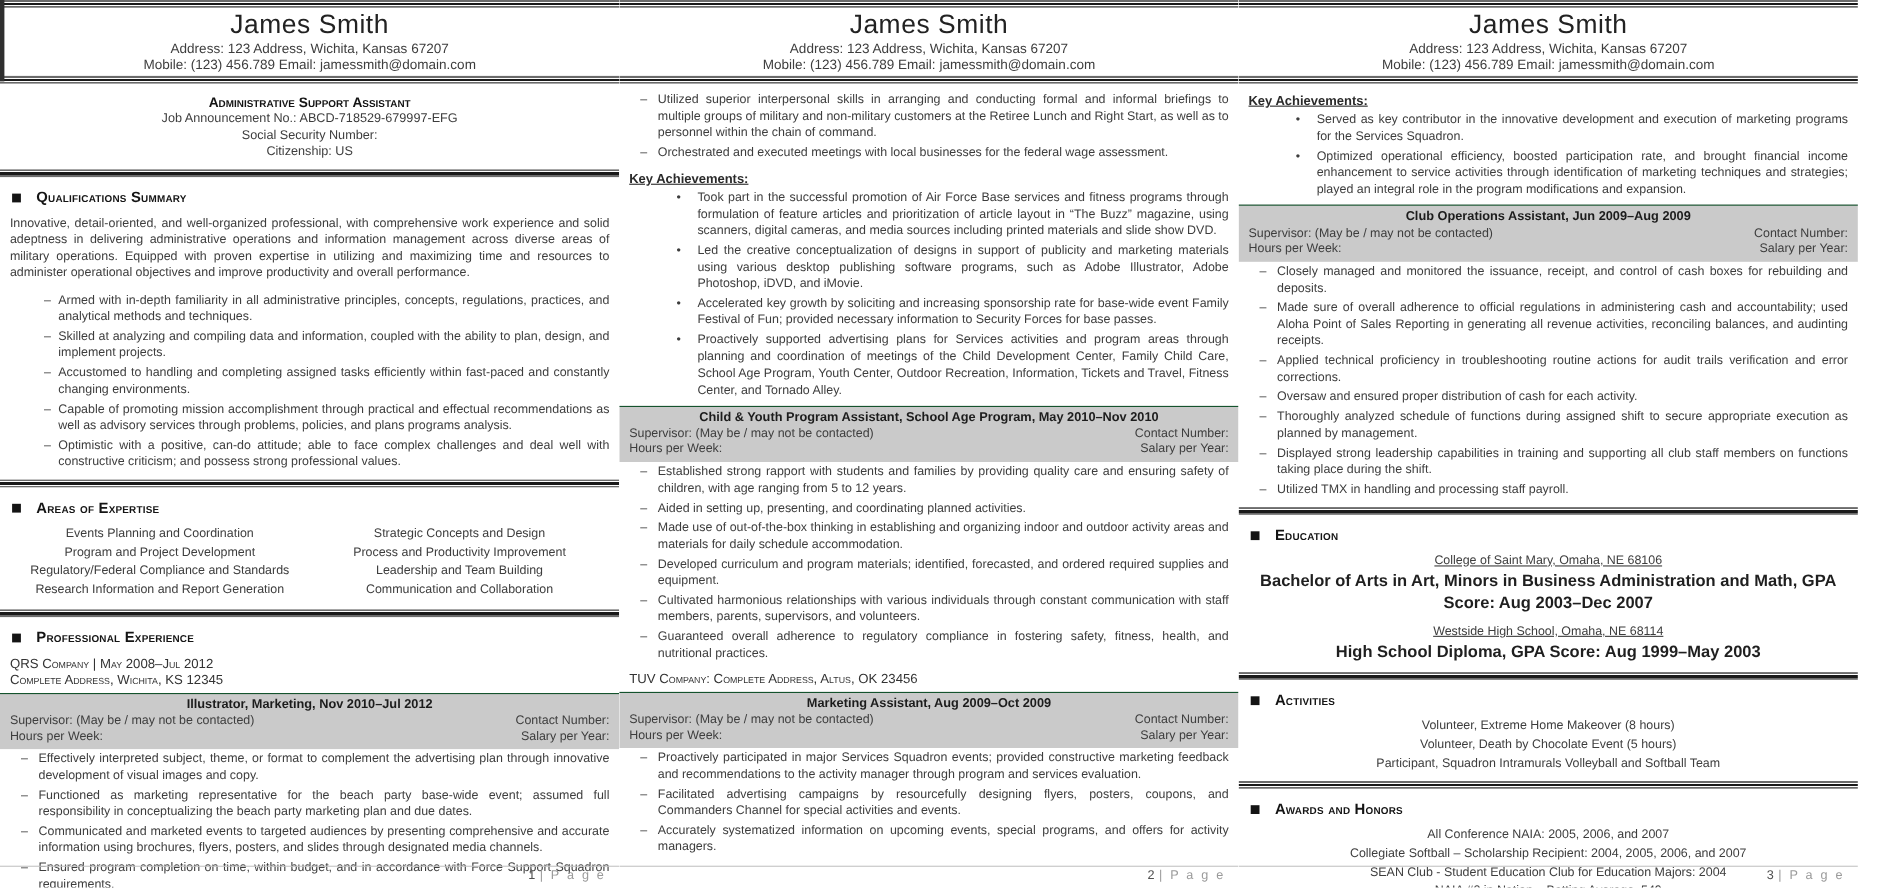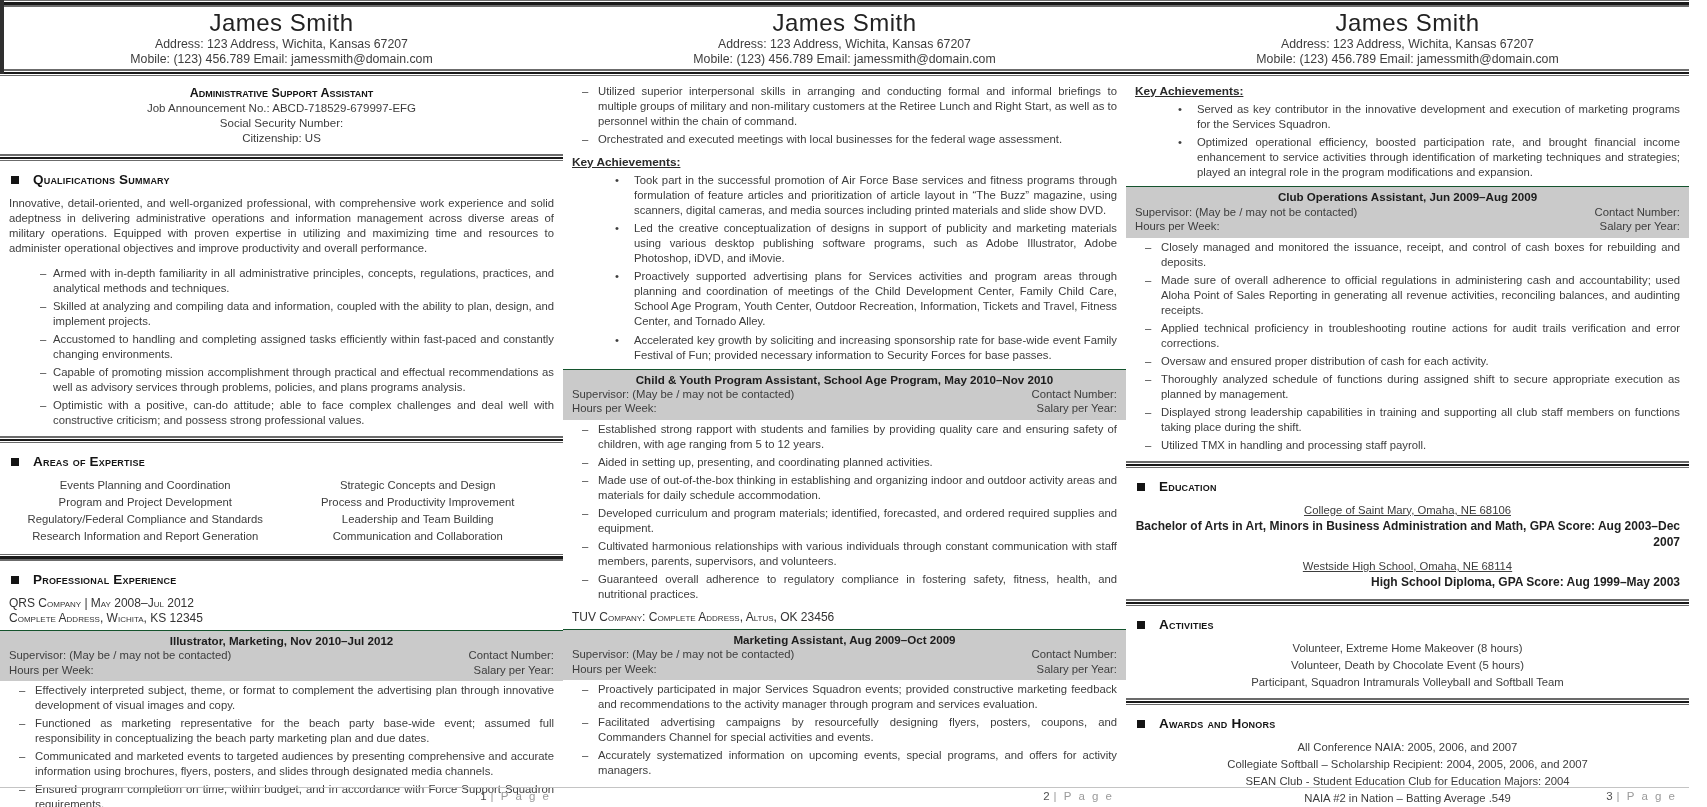--- a/index.html
+++ b/index.html
@@ -59,21 +59,21 @@
   .cols .col { flex: 1; text-align: center; }
   .cols .col div { margin-bottom: 2px; }
 
   .company { text-align: left; font-variant: small-caps; font-size: 12px; color: #333; margin: 6px 0 4px; line-height: 1.25; }
 
   .jobbar { background: #cacaca; border-top: 1px solid #14532d; margin: 2px -9px 0; padding: 2px 9px 4px; }
   .jobbar .jb-title { text-align: center; font-weight: bold; font-size: 11.6px; color: #1c1c1c; }
   .jobbar .jb-row { display: flex; justify-content: space-between; line-height: 1.28; }
 
   .edu-school { text-align: center; text-decoration: underline; margin-top: 6px; }
-  .edu-degree { text-align: right; font-weight: bold; color: #1f1f1f; font-size: 12px; margin: 1px 0 8px; }
+  .edu-degree { text-align: center; font-weight: bold; color: #1f1f1f; font-size: 15px; margin: 1px 0 8px; }
 
   .center-lines { margin: 6px 0 8px; }
   .center-lines div { text-align: center; margin-bottom: 2px; }
 
   .footer-line { position: absolute; left: 0; right: 0; bottom: 19px; border-top: 1px solid #c4c4c4; }
   .pageno { position: absolute; right: 12px; bottom: 3px; font-size: 11.5px; color: #9a9a9a; letter-spacing: 2px; }
   .pageno .num { color: #4f4f4f; margin-right: 2px; }
 </style>
 </head>
 <body>
@@ -174,22 +174,22 @@
 
     <ul class="dash" style="margin-top:8px">
         <li>Utilized superior interpersonal skills in arranging and conducting formal and informal briefings to multiple groups of military and non-military customers at the Retiree Lunch and Right Start, as well as to personnel within the chain of command.</li>
         <li>Orchestrated and executed meetings with local businesses for the federal wage assessment.</li>
       </ul>
 
     <div class="ka-head">Key Achievements:</div>
     <ul class="dots">
         <li>Took part in the successful promotion of Air Force Base services and fitness programs through formulation of feature articles and prioritization of article layout in “The Buzz” magazine, using scanners, digital cameras, and media sources including printed materials and slide show DVD.</li>
         <li>Led the creative conceptualization of designs in support of publicity and marketing materials using various desktop publishing software programs, such as Adobe Illustrator, Adobe Photoshop, iDVD, and iMovie.</li>
+        <li>Accelerated key growth by soliciting and increasing sponsorship rate for base-wide event Family Festival of Fun; provided necessary information to Security Forces for base passes.</li>
         <li>Proactively supported advertising plans for Services activities and program areas through planning and coordination of meetings of the Child Development Center, Family Child Care, School Age Program, Youth Center, Outdoor Recreation, Information, Tickets and Travel, Fitness Center, and Tornado Alley.</li>
-        <li>Accelerated key growth by soliciting and increasing sponsorship rate for base-wide event Family Festival of Fun; provided necessary information to Security Forces for base passes.</li>
       </ul>
 
     <div class="jobbar">
       <div class="jb-title">Child &amp; Youth Program Assistant, School Age Program, May 2010–Nov 2010</div>
       <div class="jb-row">
         <span>Supervisor: (May be / may not be contacted)</span>
         <span>Contact Number:</span>
       </div>
       <div class="jb-row">
         <span>Hours per Week:</span>

